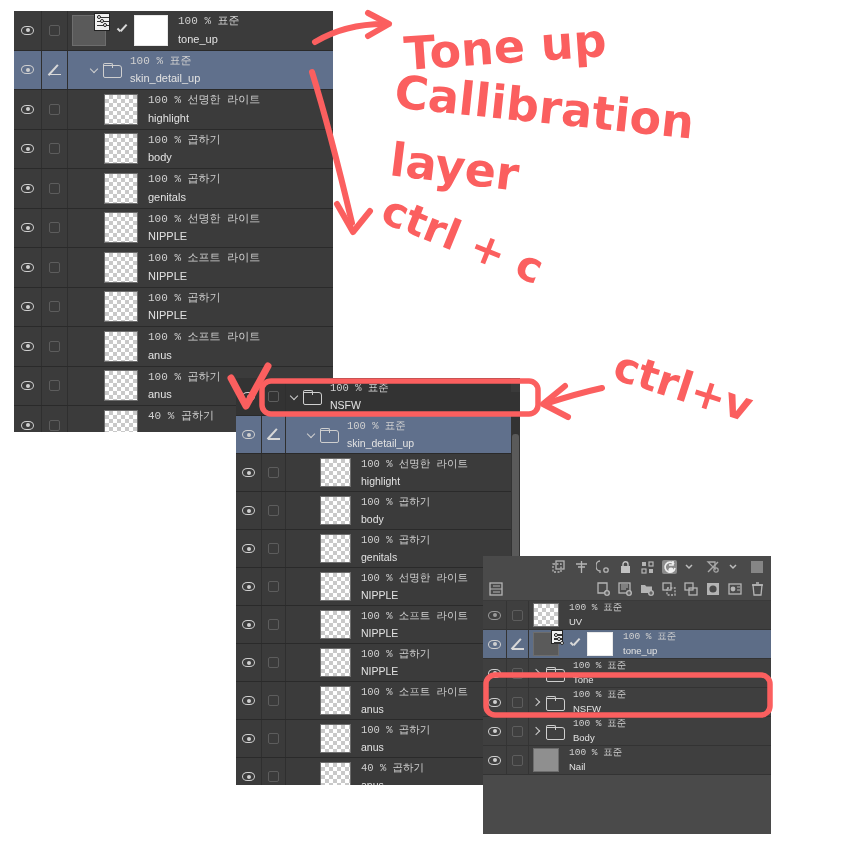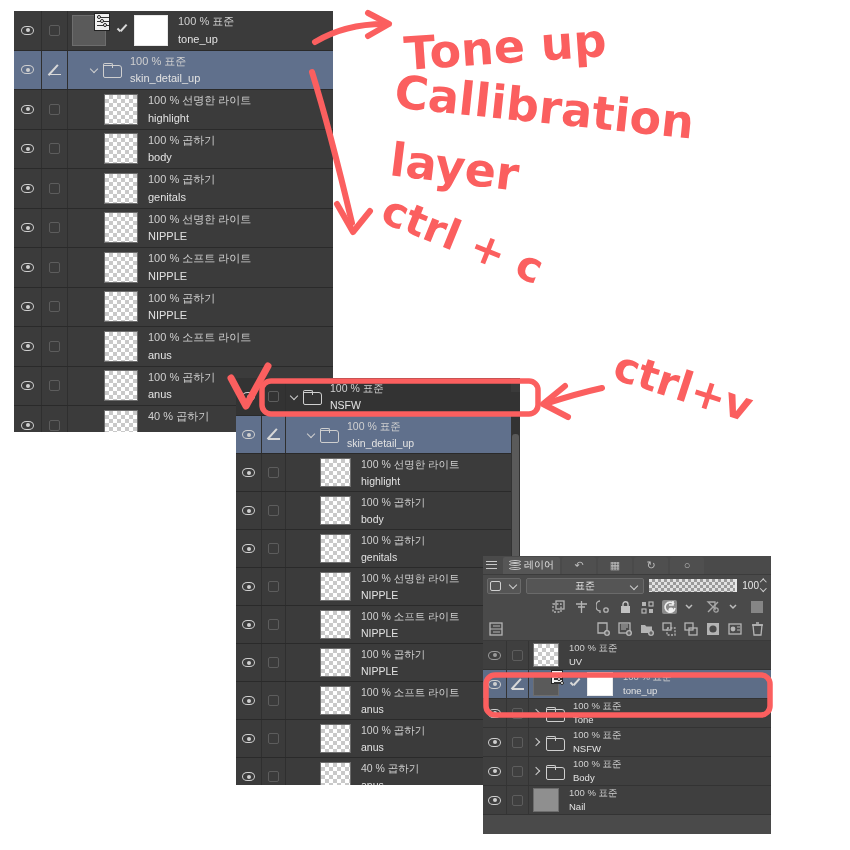--- a/index.html
+++ b/index.html
@@ -164,21 +164,21 @@
   .checkmark::before {
     content:""; position:absolute; left:1px; top:5px;
     width:4px; height:1.7px; background:#d9d9d9; transform:rotate(45deg);
   }
   .checkmark::after {
     content:""; position:absolute; left:3px; top:3px;
     width:9px; height:1.7px; background:#d9d9d9; transform:rotate(-48deg);
   }
 
   .txt2 { display:flex; flex-direction:column; justify-content:center; min-width:0; line-height:1.15; }
-  .txt2 .mode { color: #d0d0d0; white-space: nowrap; }
+  .txt2 .mode { color: #d0d0d0; white-space: nowrap; font-family: Liberation Mono, monospace; }
   .txt2 .nm   { color: #e2e2e2; white-space: nowrap; }
 
   
   #panel1 { left:14px; top:11px; width:319px; height:421px; }
   #panel1 .lrow { height: 39.5px; }
   #panel1 .col-eye  { width: 28px; }
   #panel1 .col-lock { width: 26px; }
   #panel1 .txt2 { font-size: 11px; gap: 5px; }
   #panel1 .thumb { width: 34px; height: 31px; }
 
@@ -659,66 +659,21 @@
         </div>
       </div>
     <div class="scrollbar">
       <div class="arrowup"></div>
       <div class="scrollthumb"></div>
     </div>
   </div>
 
   <div class="panel" id="panel3">
 
-    <div id="p3-tabs">
-      <div class="hamb">
-          <i style="top:0"></i>
-          <i style="top:3.5px"></i>
-          <i style="top:7px"></i>
-        </div>
-      <div class="tabchip active">
-        <span class="stackicon">
-            <i style="top:0"></i>
-            <i style="top:3.5px"></i>
-            <i style="top:7px"></i>
-          </span>
-        <span>레이어</span>
-      </div>
-      <div class="tabchip idle">
-          <span class="miniglyph">↶</span>
-        </div>
-      <div class="tabchip idle">
-          <span class="miniglyph">▦</span>
-        </div>
-      <div class="tabchip idle">
-          <span class="miniglyph">↻</span>
-        </div>
-      <div class="tabchip idle">
-          <span class="miniglyph">○</span>
-        </div>
-    </div>
-
-    <div id="p3-blendbar">
-      <div class="combo-small">
-        <span class="box"></span>
-        <span class="chev"></span>
-      </div>
-      <div class="combo">
-        <span>표준</span>
-        <span class="chev"></span>
-      </div>
-      <div class="opacity-track"></div>
-      <div class="opacity-val">
-        <span>100</span>
-        <span class="spinner">
-          <span class="chev up"></span>
-          <span class="chev"></span>
-        </span>
-      </div>
-    </div>
+
 
     <div id="p3-iconrow1">
       <span class="ticon">
           <svg width="15" height="14">
             <rect x="4" y="1" width="8" height="8" fill="none" stroke="#c6c6c6" stroke-width="1.3"></rect>
             <rect x="1" y="4" width="8" height="8" fill="none" stroke="#c6c6c6" stroke-width="1.3" stroke-dasharray="2 1.5"></rect>
           </svg>
         </span>
       <span class="ticon">
           <svg width="15" height="14">

